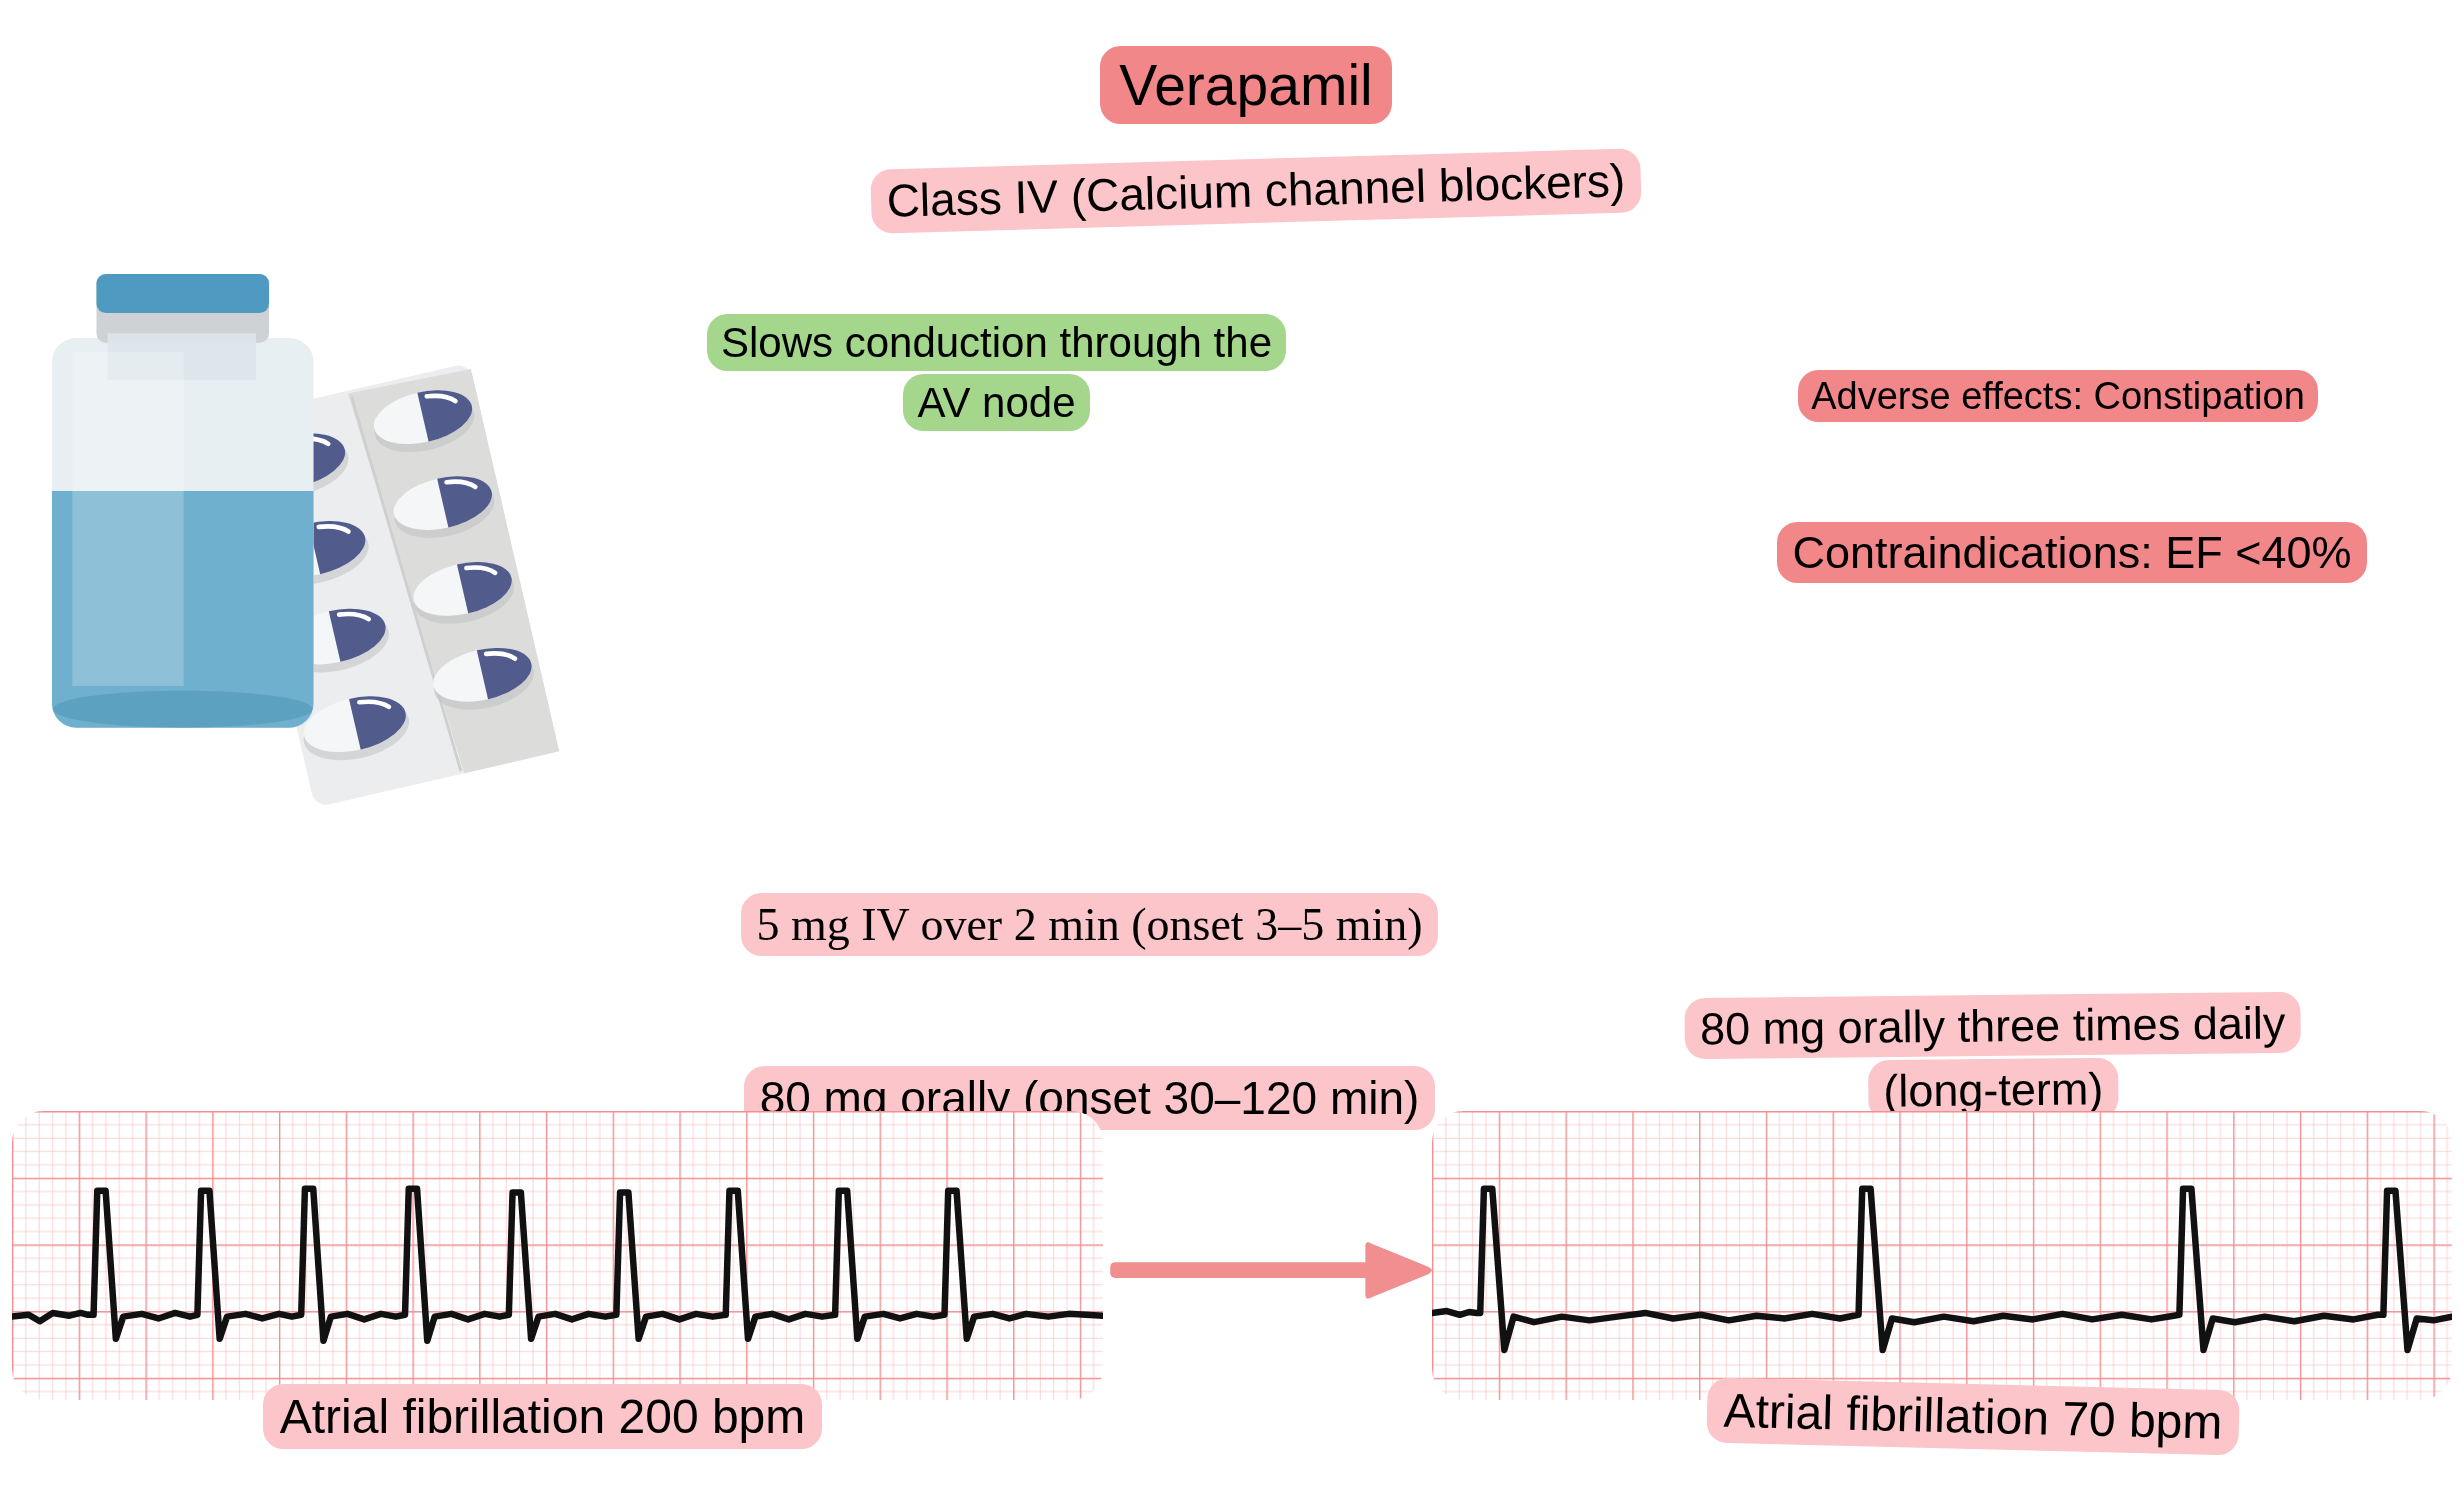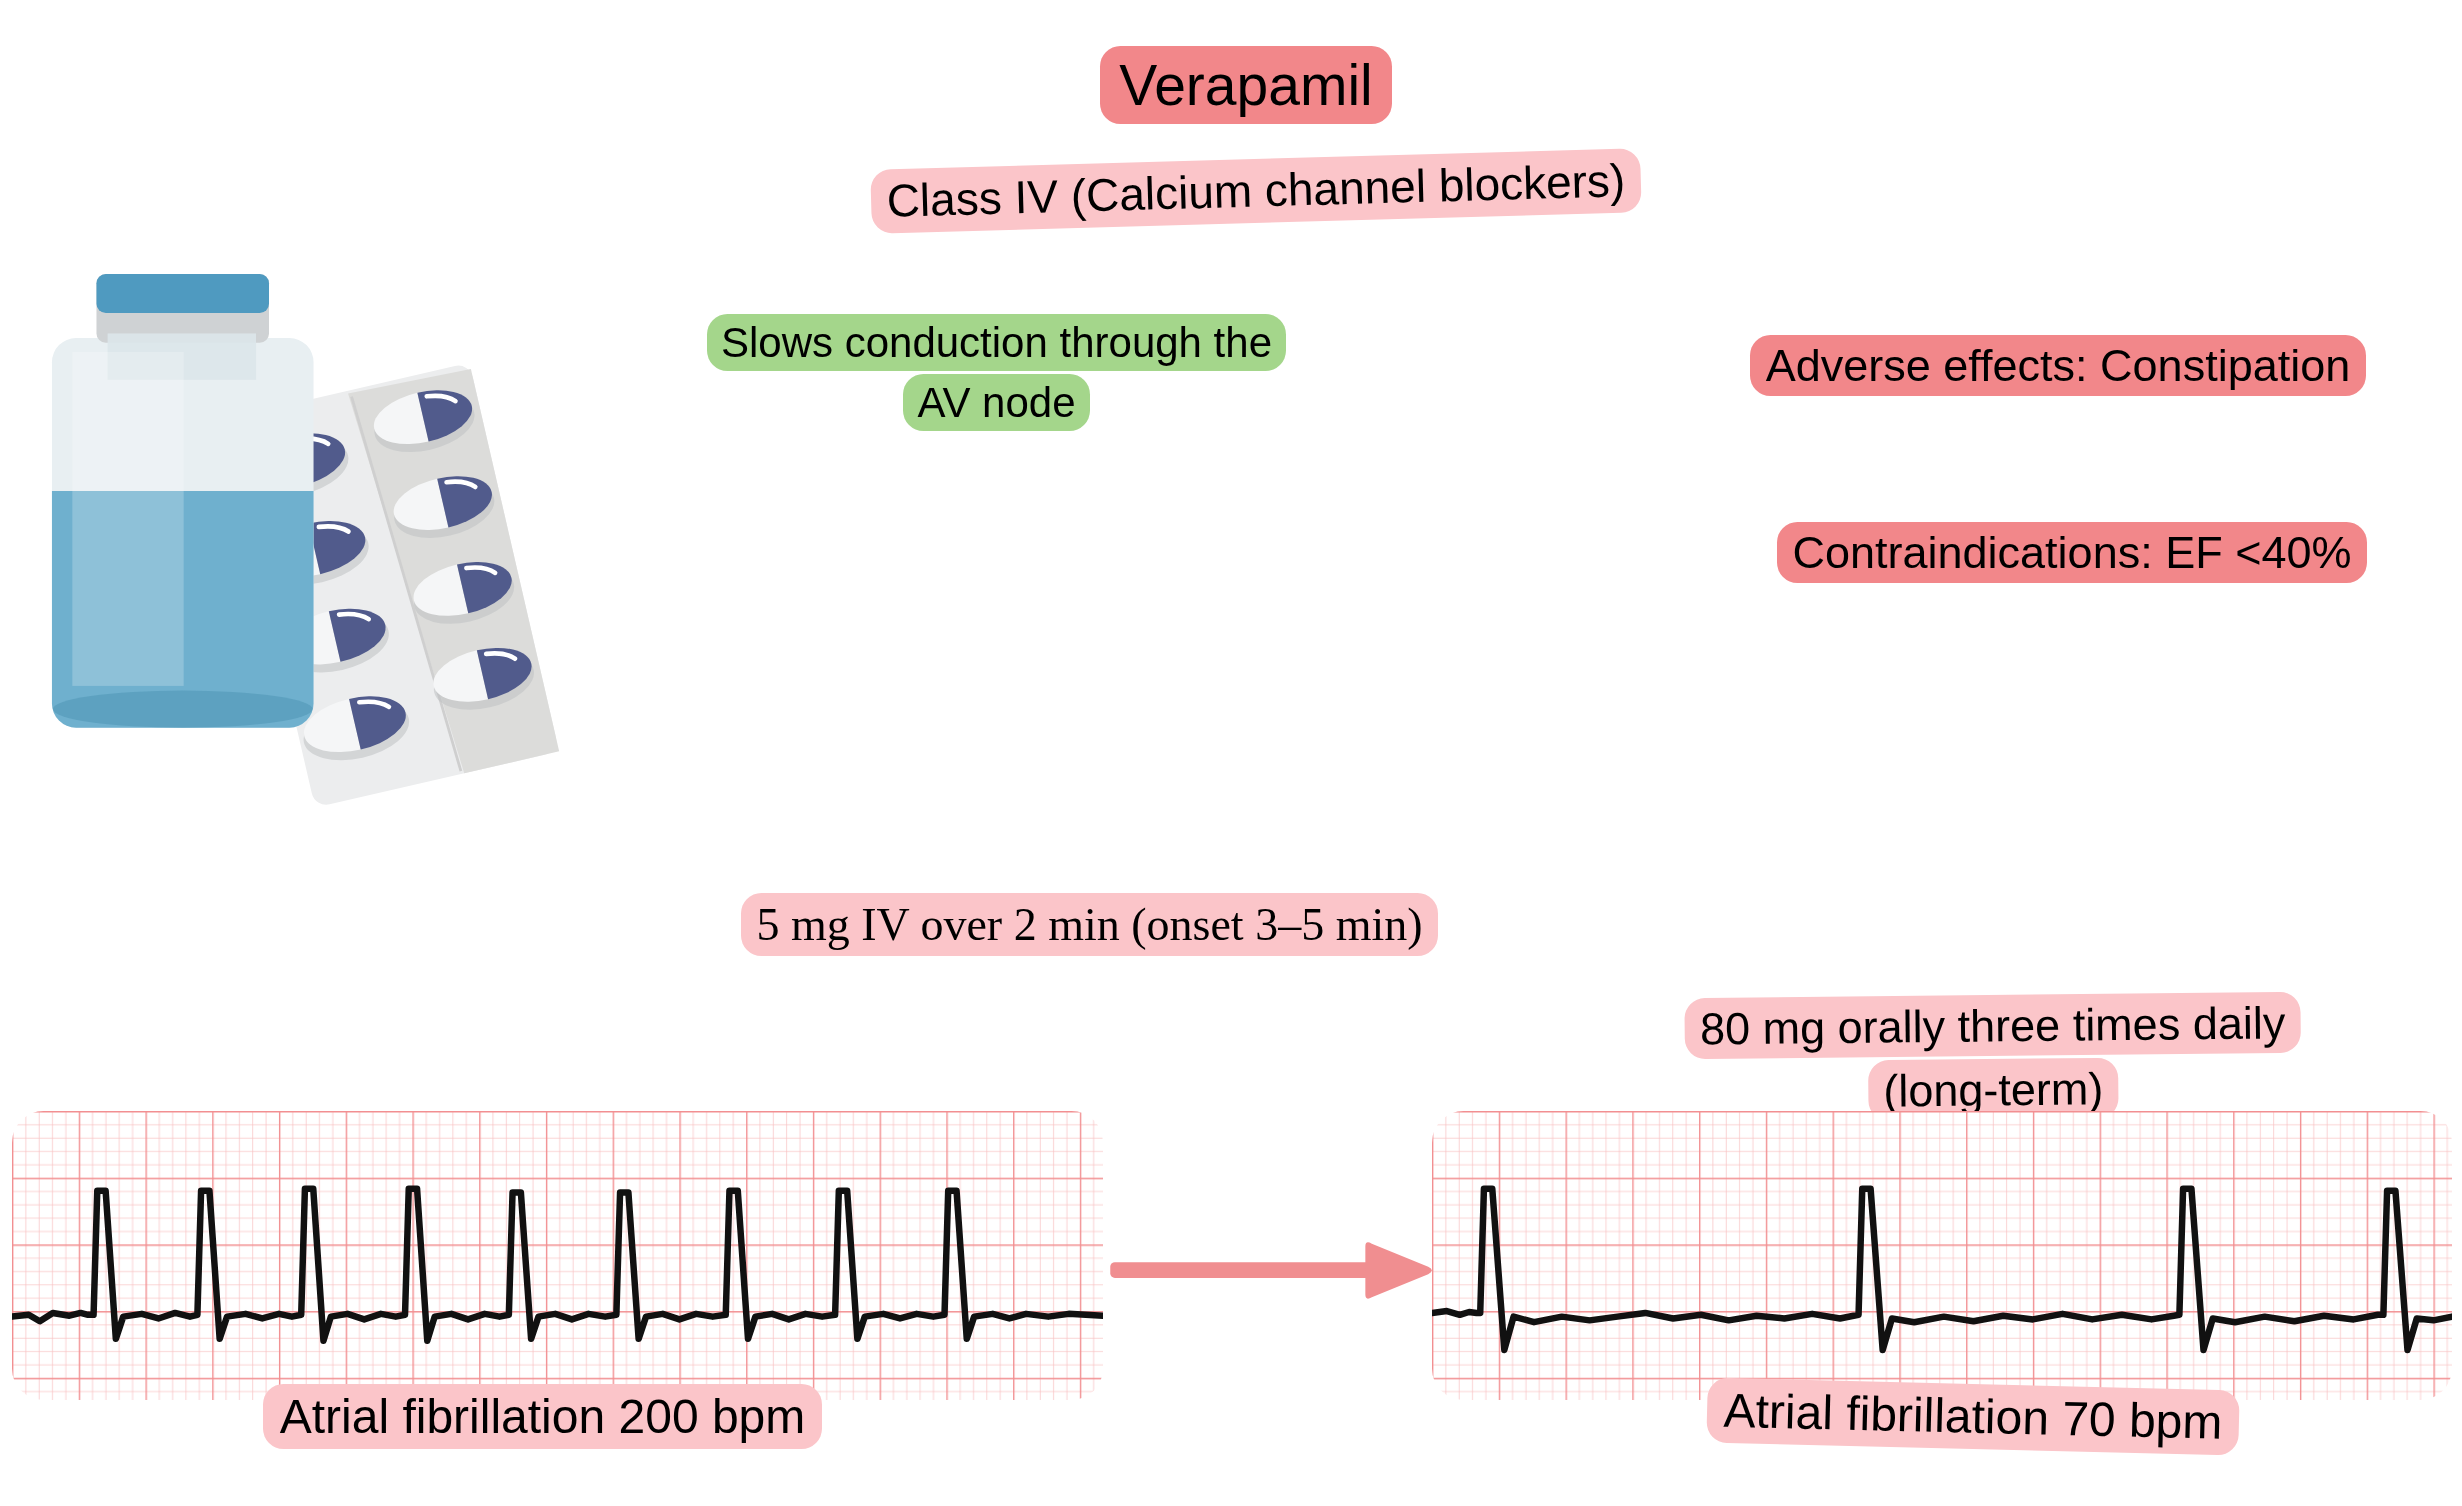--- a/index.html
+++ b/index.html
@@ -23,21 +23,21 @@
   .hl.none  span.ln{background:transparent;}
 
   
   #title{left:1070px;top:45px;width:352px;font-size:57px;}
   #subtitle{left:839px;top:159px;width:834px;font-size:46px;
             transform:rotate(-1.6deg);transform-origin:50% 50%;}
 
   #effect1{left:607px;top:313px;width:779px;font-size:42px;}
   #effect2{left:677px;top:517px;width:649px;font-size:46px;}
 
-  #adverse{left:1687px;top:334px;width:742px;font-size:45px;}
+  #adverse{left:1687px;top:370px;width:742px;font-size:38px;}
   #contra{left:1715px;top:521px;width:714px;font-size:45px;}
 
   #dose1{left:649px;top:892px;width:881px;font-size:46px;font-family:Liberation Serif, serif;}
   #doseOr{left:649px;top:978px;width:881px;font-size:43px;}
   #dose2{left:649px;top:1066px;width:881px;font-size:46px;}
   #dose3{left:1613px;top:994px;width:760px;font-size:45px;
          transform:rotate(-0.6deg);transform-origin:50% 50%;}
 
   #ecgLabelL{left:153px;top:1383px;width:779px;font-size:48px;}
   #ecgLabelR{left:1593px;top:1383px;width:760px;font-size:48px;
@@ -157,20 +157,23 @@
 
   <div class="hl salmon" id="contra">
     <span class="ln">Contraindications: EF &lt;40%</span>
   </div>
 
   <div class="hl pink" id="dose1">
     <span class="ln">5 mg IV over 2 min (onset 3–5 min)</span>
   </div>
 
 
+  <div class="hl pink" id="dose2">
+    <span class="ln">80 mg orally (onset 30–120 min)</span>
+  </div>
 
   <div class="hl pink" id="dose3">
     <span class="ln">80 mg orally three times daily</span><br>
     <span class="ln">(long-term)</span>
   </div>
 
   <div class="ecg" id="ecgL">
     <div class="grid">
       <svg width="100%" height="100%" preserveAspectRatio="none" viewBox="0 0 1177 312" aria-hidden="true">
         <defs>

